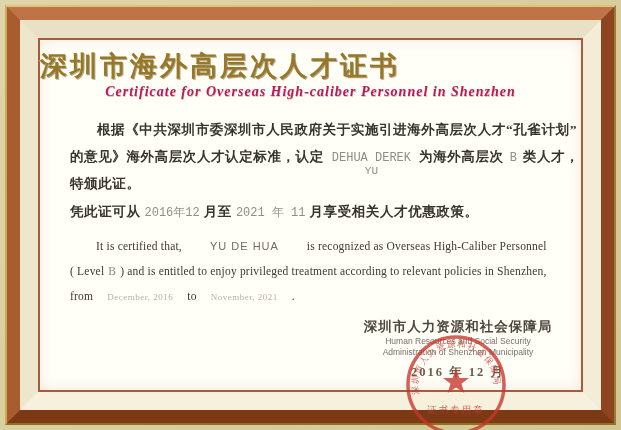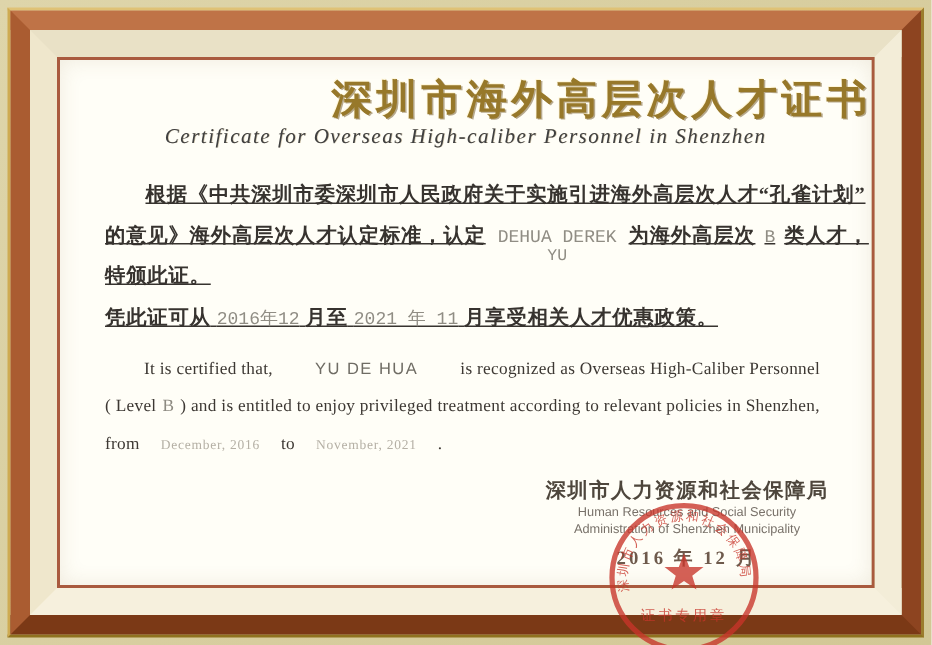--- a/index.html
+++ b/index.html
@@ -29,33 +29,33 @@
   .red-line{
     width:100%;height:100%;box-sizing:border-box;
     border:2px solid #a95a3e;
   }
   .paper{
     position:relative;width:100%;height:100%;box-sizing:border-box;
     background:#fffef7;
     box-shadow:inset 0 0 14px rgba(120,90,40,.12);
   }
   .title{
-    position:absolute;top:8px;left:0;right:0;text-align:right;
+    position:absolute;top:8px;left:0;right:0;text-align:left;
     font-size:27px;font-weight:bold;letter-spacing:3px;color:#97782a;
     text-shadow:1px 1px 0 rgba(96,66,12,.45), -0.5px -0.5px 0 rgba(255,244,205,.7);
     white-space:nowrap;
   }
   .subtitle{
     position:absolute;top:44px;left:0;right:0;text-align:center;
-    font-size:14px;font-style:italic;font-weight:normal;color:#404040;
+    font-size:14px;font-style:italic;font-weight:bold;color:#be185d;
     letter-spacing:1px;white-space:nowrap;
     text-shadow:0.5px 0.5px 0 rgba(110,80,20,.3);
   }
   .zh{position:absolute;left:30px;right:24px;color:#37332f;font-size:13.5px;font-weight:600;letter-spacing:.6px;}
-  .zh .line{height:27px;line-height:27px;white-space:nowrap;text-decoration:underline;}
+  .zh .line{height:27px;line-height:27px;white-space:nowrap;}
   .indent{text-indent:2em;}
   .typed{font-family:"Liberation Mono",monospace;color:#908d84;font-weight:400;font-size:12px;letter-spacing:0;}
   .name-wrap{position:relative;display:inline-block;margin:0 8px;}
   .name-sub{position:absolute;left:50%;top:13px;transform:translateX(-50%);font-family:"Liberation Mono",monospace;color:#908d84;font-size:11px;}
   .lvl{margin:0 6px;}
   .zh-l1{top:76px;}
   .zh-l4{top:158px;}
   .en{
     position:absolute;top:194px;left:30px;right:24px;color:#3d3833;
     font-size:11.5px;letter-spacing:.2px;

